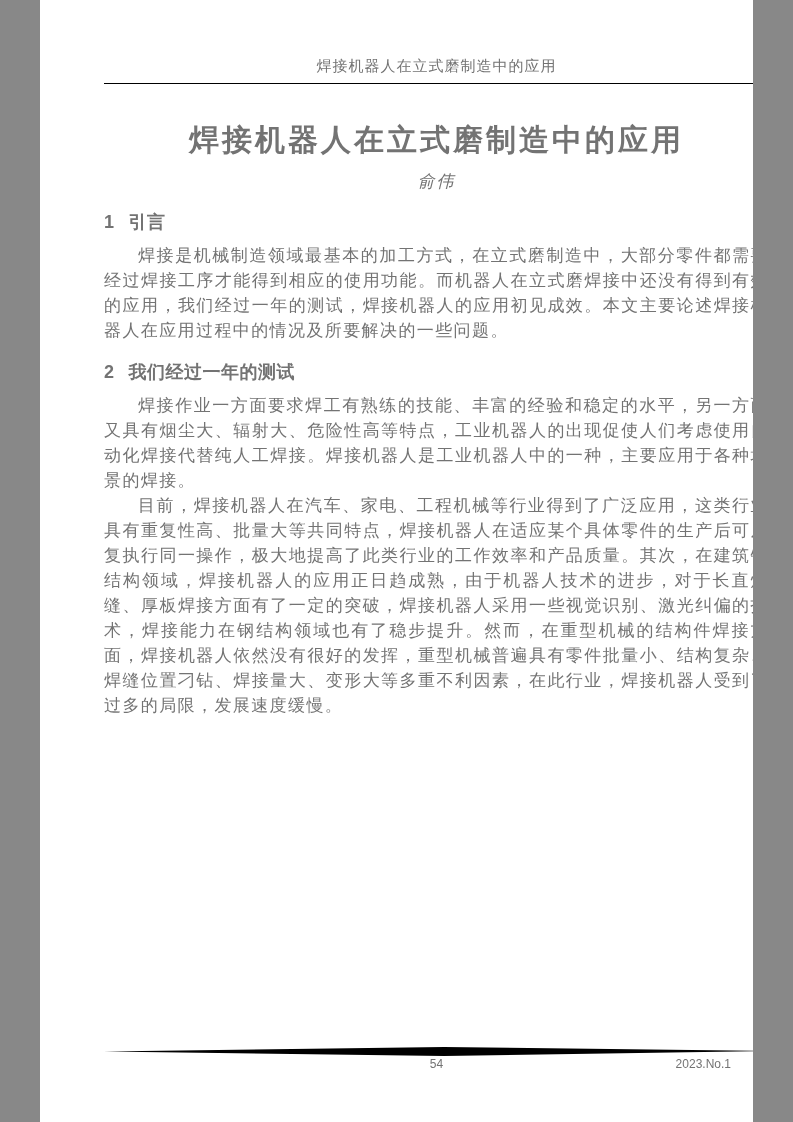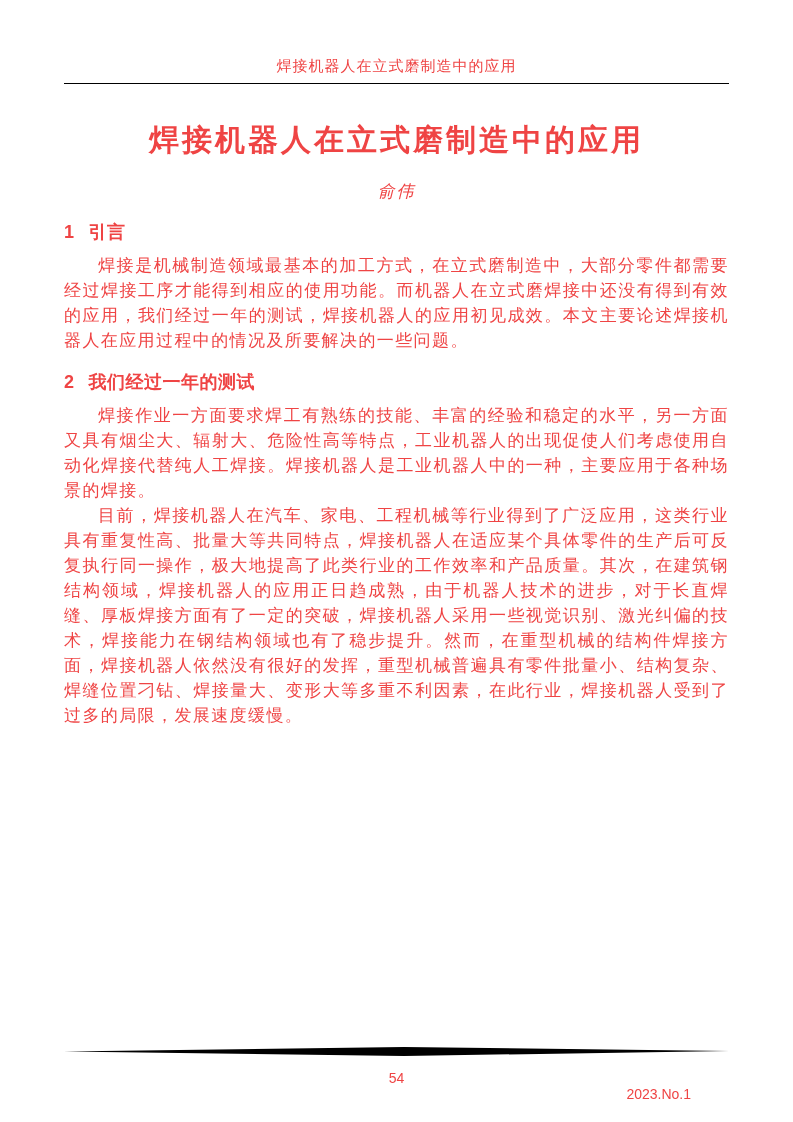--- a/index.html
+++ b/index.html
@@ -1,23 +1,23 @@
 <!DOCTYPE html>
 <html><head>
 <meta charset="utf-8">
 <style>
   * { margin: 0; padding: 0; box-sizing: border-box; }
   html, body { background: #888; }
   .page {
     position: relative;
-    width: 793px;
+    width: 713px;
     height: 1122px;
     margin: 0 auto;
     background: #ffffff;
-    color: #ef4444;
+    color: #737373;
     font-family: "Liberation Serif", "DejaVu Serif", serif;
     overflow: hidden;
   }
   .content {
     position: absolute;
     left: 64px;
     top: 0;
     width: 665px;
   }
   .running-head {
@@ -30,21 +30,21 @@
   }
   .doc-title {
     margin-top: 36px;
     text-align: center;
     font-size: 30px;
     font-weight: bold;
     letter-spacing: 3px;
     font-family: "Liberation Sans", "DejaVu Sans", sans-serif;
   }
   .author-line {
-    margin-top: 19px;
+    margin-top: 9px;
     text-align: center;
     font-size: 17px;
     letter-spacing: 2px;
     font-style: italic;
   }
   .affiliation-line {
     margin-top: 6px;
     text-align: center;
     font-size: 19px;
     font-style: italic;
@@ -67,34 +67,34 @@
   .body-par + .body-par { margin-top: 0; }
   .footer {
     position: absolute;
     left: 64px;
     top: 1047px;
     width: 665px;
   }
   .footer-bar { display: block; width: 665px; height: 9px; }
   .footer-row {
     position: relative;
-    margin-top: 14px;
+    margin-top: 1px;
     height: 16px;
     font-family: "Liberation Sans", "DejaVu Sans", sans-serif;
-    font-size: 14px;
+    font-size: 12px;
   }
   .page-num {
     position: absolute;
     left: 0; right: 0;
     text-align: center;
   }
   .issue-num {
     position: absolute;
     right: 38px;
-    top: 16px;
+    top: 0;
   }
 </style>
 </head>
 <body>
 
 <div class="page">
   <div class="content">
 
     <div class="running-head">焊接机器人在立式磨制造中的应用</div>
 

